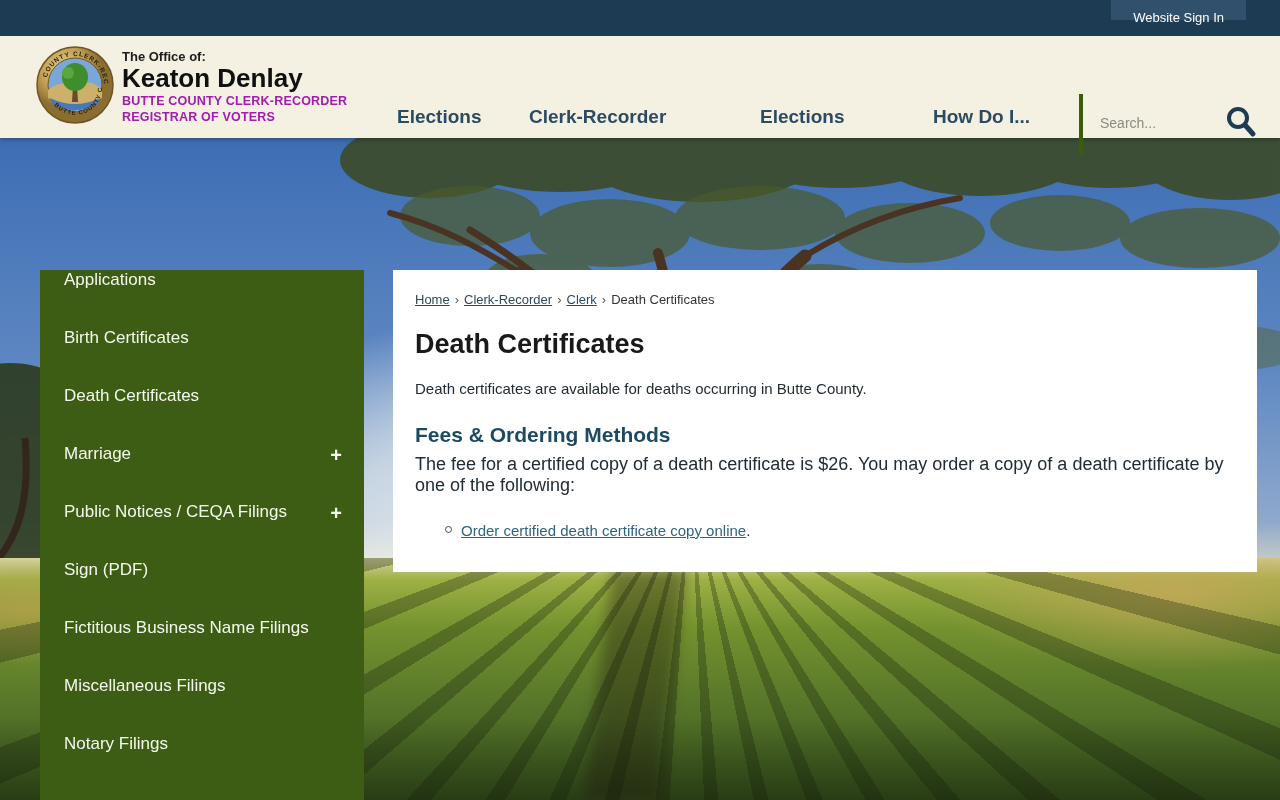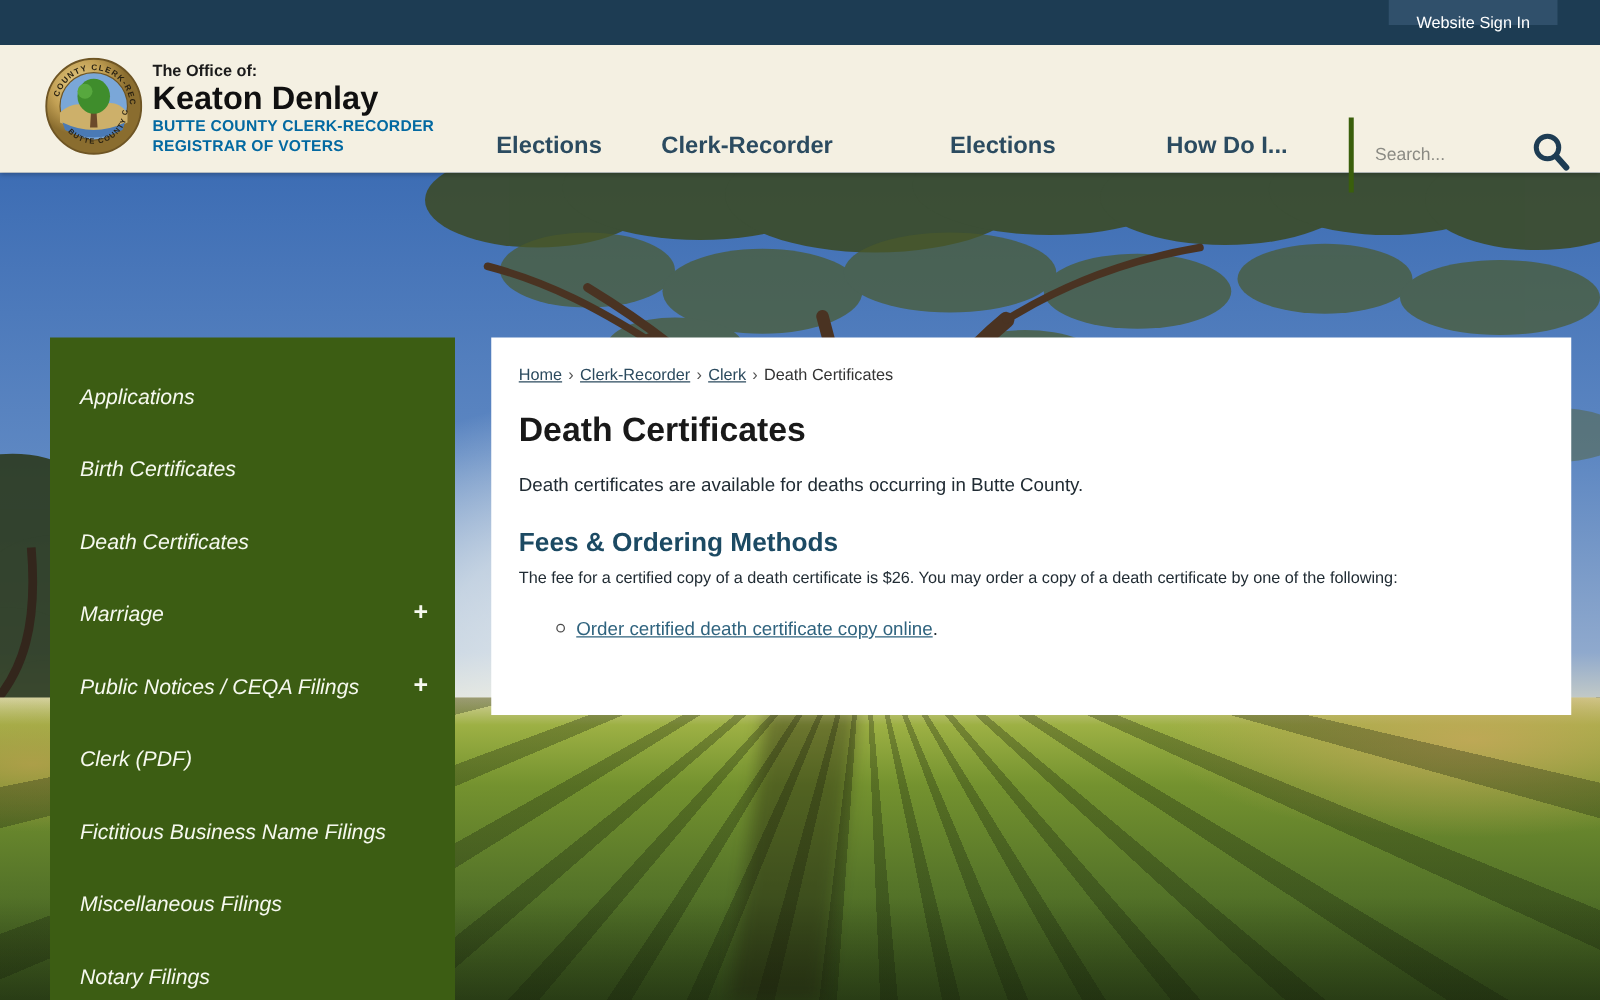--- a/index.html
+++ b/index.html
@@ -11,21 +11,21 @@
   .promo { position:absolute; left:32px; top:0; height:36px; line-height:36px; font-size:12.5px; color:#dfe7ee; text-decoration:none; cursor:pointer; }
   .promo b { color:#ffffff; font-weight:bold; }
   .signin-btn { position:absolute; right:34px; top:0; height:20px; line-height:36px; padding:0 22px; background:#30506b; color:#ffffff; font-size:13px; border:none; cursor:pointer; font-family:"Liberation Sans", sans-serif; }
 
   
   .siteheader { position:absolute; left:0; top:36px; width:1280px; height:102px; background:#f4f0e2; z-index:29; box-shadow:0 2px 4px rgba(0,0,0,.25); }
   .seal { position:absolute; left:36px; top:10px; width:78px; height:78px; cursor:pointer; }
   .office { position:absolute; left:122px; top:13px; }
   .office .pre { font-size:13px; font-weight:bold; color:#1b1b1b; }
   .office .name { font-size:26px; font-weight:800; color:#101010; line-height:1.05; margin-top:1px; }
-  .office .sub { font-size:12.5px; font-weight:bold; color:#0369a1; letter-spacing:.2px; margin-top:2px; }
+  .office .sub { font-size:12.5px; font-weight:bold; color:#a21caf; letter-spacing:.2px; margin-top:2px; }
   .nav-item { position:absolute; top:70px; font-size:19px; font-weight:600; color:#2b4b60; cursor:pointer; white-space:nowrap; }
   .nav-elections { left:351px;margin-left:46px; } .nav-clerk { left:529px; } .nav-archives { left:760px; } .nav-howdoi { left:933px; }
   .search-divider { position:absolute; left:1079px; top:58px; width:4px; height:60px; background:#3a5f0c; }
   .search-input { position:absolute; left:1100px; top:72px; width:110px; height:30px; border:none; background:transparent; font-size:14px; color:#404040; outline:none; font-family:"Liberation Sans", sans-serif; }
   .search-input::placeholder { color:#8b8b84; opacity:1; }
   .search-btn { position:absolute; left:1222px; top:68px; width:38px; height:38px; background:transparent; border:none; cursor:pointer; }
 
   
   .hero { position:absolute; left:0; top:138px; width:1280px; height:662px; z-index:1; overflow:hidden;
     background:
@@ -38,33 +38,33 @@
       radial-gradient(ellipse 260px 90px at 2% 22%, rgba(190,160,80,.7), rgba(190,160,80,0) 60%),
       linear-gradient(#d6d2a0 0px, #9db044 22px, #74922f 70px, #567529 150px, #3c5b20 100%); }
   .grass::before { content:""; position:absolute; inset:0;
     background:repeating-conic-gradient(from 112deg at 54% -28%, rgba(20,30,10,.30) 0deg 2.6deg, rgba(20,30,10,0) 2.6deg 9deg); }
   .grass::after { content:""; position:absolute; inset:0;
     background:linear-gradient(rgba(0,0,0,0) 66%, rgba(18,24,8,.45) 100%); }
   .trunk-shadow { position:absolute; left:598px; top:430px; width:74px; height:232px; background:rgba(25,22,10,.38); transform:skewX(-7deg); filter:blur(7px); }
 
   
   .sidebar { position:absolute; left:40px; top:270px; width:324px; height:530px; background:#3c5d13; z-index:10; }
-  .sb-item { height:58px; display:flex; align-items:flex-end; justify-content:space-between; padding:0 22px 0 24px; cursor:pointer; color:#f6f9ef; font-size:17px;font-style:italic; }
+  .sb-item { height:58px; display:flex; align-items:flex-start; justify-content:space-between; padding:0 22px 0 24px; cursor:pointer; color:#f6f9ef; font-size:17px; }
   .sb-item .plus { font-size:20px; font-weight:bold; color:#f6f9ef; }
 
   
   .panel { position:absolute; left:376px; top:270px; width:864px; height:302px; background:#ffffff; z-index:10; padding:22px 24px 0 22px;margin-left:17px; }
   .breadcrumb { font-size:13px; color:#444; }
   .breadcrumb a { color:#2b4a5e; text-decoration:underline; cursor:pointer; }
   .breadcrumb .sep { margin:0 5px; color:#555; }
   .breadcrumb .current { color:#333; }
   h1.page-title { margin-top:22px; font-size:27px; font-weight:bold; color:#191919; }
   .intro { margin-top:20px; font-size:15px; color:#212c34; }
   h2.section-h { margin-top:26px; font-size:21px; font-weight:bold; color:#1c4a63; }
-  .section-p { margin-top:7px; font-size:13px; color:#212c34; }
+  .section-p { margin-top:7px; font-size:18px; color:#212c34; }
   .link-list { margin-top:26px; padding-left:46px; list-style:none; }
   .link-list li { font-size:15px; color:#212c34; position:relative; }
   .bullet { position:absolute; left:-16px; top:4px; width:7px; height:7px; border:1.5px solid #4a4a4a; border-radius:50%; }
   .link-list a { color:#2f637e; text-decoration:underline; cursor:pointer; }
 </style>
 </head>
 <body>
 
 <div class="hero">
   <svg width="1280" height="662" viewBox="0 0 1280 662">
@@ -182,21 +182,21 @@
     </div>
   <div class="sb-item">
       <span>Marriage</span>
       <span class="plus">+</span>
     </div>
   <div class="sb-item">
       <span>Public Notices / CEQA Filings</span>
       <span class="plus">+</span>
     </div>
   <div class="sb-item">
-      <span>Clerk (PDF)</span>
+      <span>Sign (PDF)</span>
     </div>
   <div class="sb-item">
       <span>Fictitious Business Name Filings</span>
     </div>
   <div class="sb-item">
       <span>Miscellaneous Filings</span>
     </div>
   <div class="sb-item">
       <span>Notary Filings</span>
     </div>

